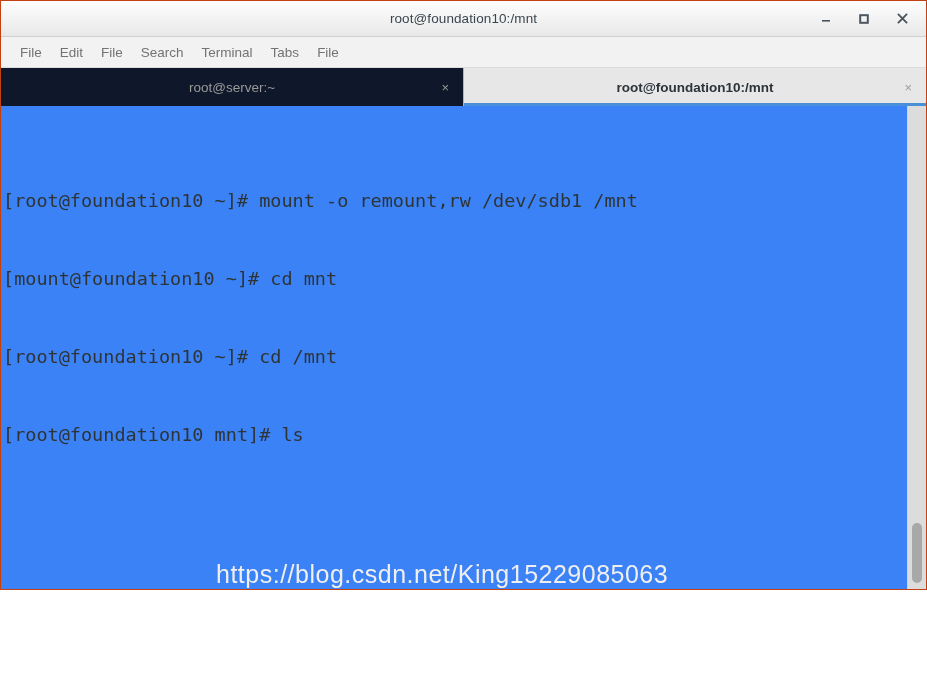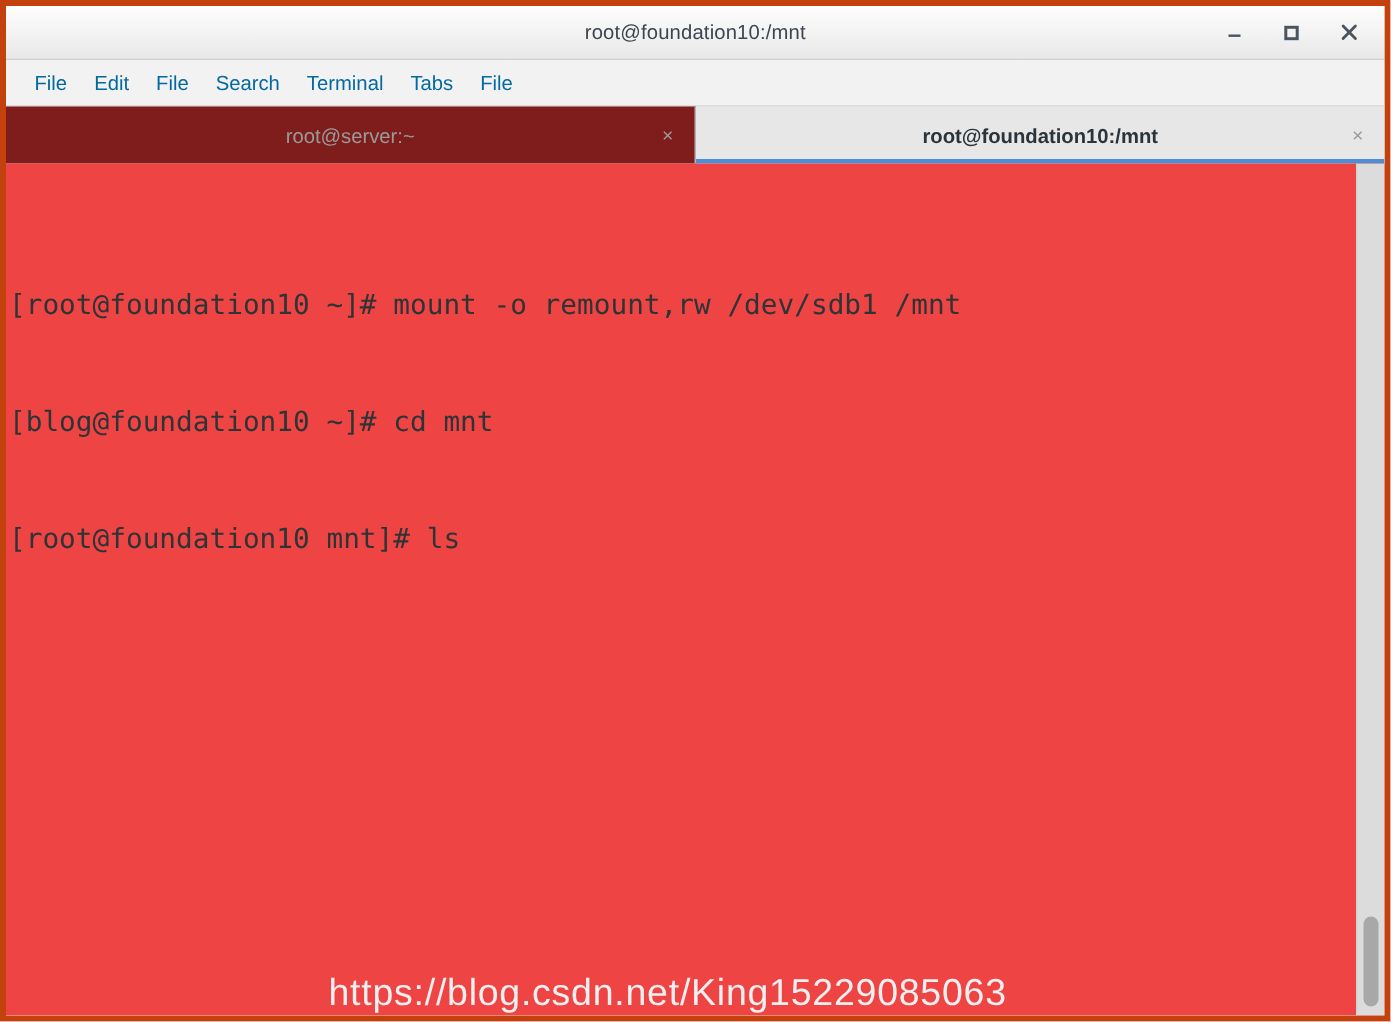--- a/index.html
+++ b/index.html
@@ -7,25 +7,25 @@
     padding: 0;
     background: #ffffff;
   }
   body {
     font-family: "Liberation Sans", sans-serif;
     -webkit-font-smoothing: antialiased;
   }
   #app {
     position: relative;
     width: 927px;
-    height: 681px;
+    height: 590px;
     overflow: hidden;
     background: #ffffff;
     box-sizing: border-box;
-    border: 4px solid #c2410c;
+    border: 1px solid #c2410c;
     display: flex;
     flex-direction: column;
   }
 
   
   .titlebar {
     position: relative;
     height: 35px;
     flex: 0 0 35px;
     background: linear-gradient(to bottom, #fdfdfd 0%, #f2f2f2 55%, #e8e8e8 100%);
@@ -68,21 +68,21 @@
     flex: 0 0 31px;
     background: #f2f2f2;
     border-bottom: 1px solid #dcdcdc;
     display: flex;
     align-items: center;
     padding-left: 10px;
     box-sizing: border-box;
   }
   .menu-item {
     font-size: 13.5px;
-    color: #0369a1;
+    color: #737373;
     padding: 3px 9px;
     cursor: default;
     white-space: nowrap;
     user-select: none;
   }
 
   
   .tabbar {
     height: 38px;
     flex: 0 0 38px;
@@ -94,21 +94,21 @@
     position: relative;
     flex: 1 1 0;
     display: flex;
     align-items: center;
     justify-content: center;
     box-sizing: border-box;
     cursor: default;
     user-select: none;
   }
   .tab.inactive {
-    background: #7f1d1d;
+    background: #0f172a;
     border-right: 1px solid #b4b4b4;
     justify-content: center;
   }
   .tab.active {
     background: #e7e7e7;
   }
   .tab.active::after {
     content: "";
     position: absolute;
     left: 0; right: 0; bottom: 0;
@@ -130,21 +130,21 @@
     line-height: 1;
     color: #9b9b9b;
     cursor: default;
   }
   .tab.active .tab-close { color: #9b9b9b; }
 
   
   .terminal-wrap {
     position: relative;
     flex: 1 1 auto;
-    background: #ef4444;
+    background: #3b82f6;
     overflow: hidden;
     display: flex;
   }
   .terminal {
     position: relative;
     flex: 1 1 auto;
     padding: 4px 0 0 2px;
     box-sizing: border-box;
     font-family: "DejaVu Sans Mono", "Liberation Mono", monospace;
     font-size: 18.5px;
@@ -231,21 +231,22 @@
     <div class="tab active">
       <span class="tab-label">root@foundation10:/mnt</span>
       <span class="tab-close">×</span>
     </div>
   </div>
 
   <div class="terminal-wrap">
     <div class="terminal">
 
       <div class="tline c-prompt">[root@foundation10 ~]# mount -o remount,rw /dev/sdb1 /mnt</div>
-      <div class="tline c-prompt">[blog@foundation10 ~]# cd mnt</div>
+      <div class="tline c-prompt">[mount@foundation10 ~]# cd mnt</div>
+      <div class="tline c-prompt">[root@foundation10 ~]# cd /mnt</div>
       <div class="tline c-prompt">[root@foundation10 mnt]# ls</div>
 
       
 
       <div class="watermark">https://blog.csdn.net/King15229085063</div>
     </div>
 
     <div class="scrollbar">
       <div class="scroll-thumb"></div>
     </div>

